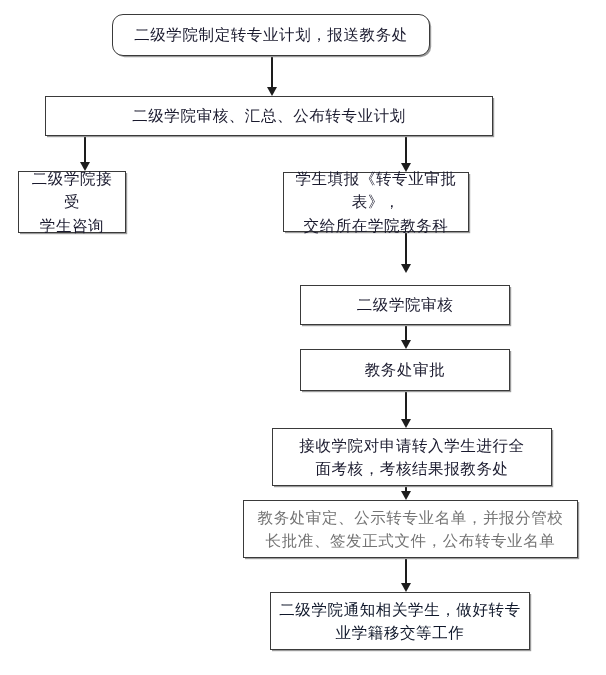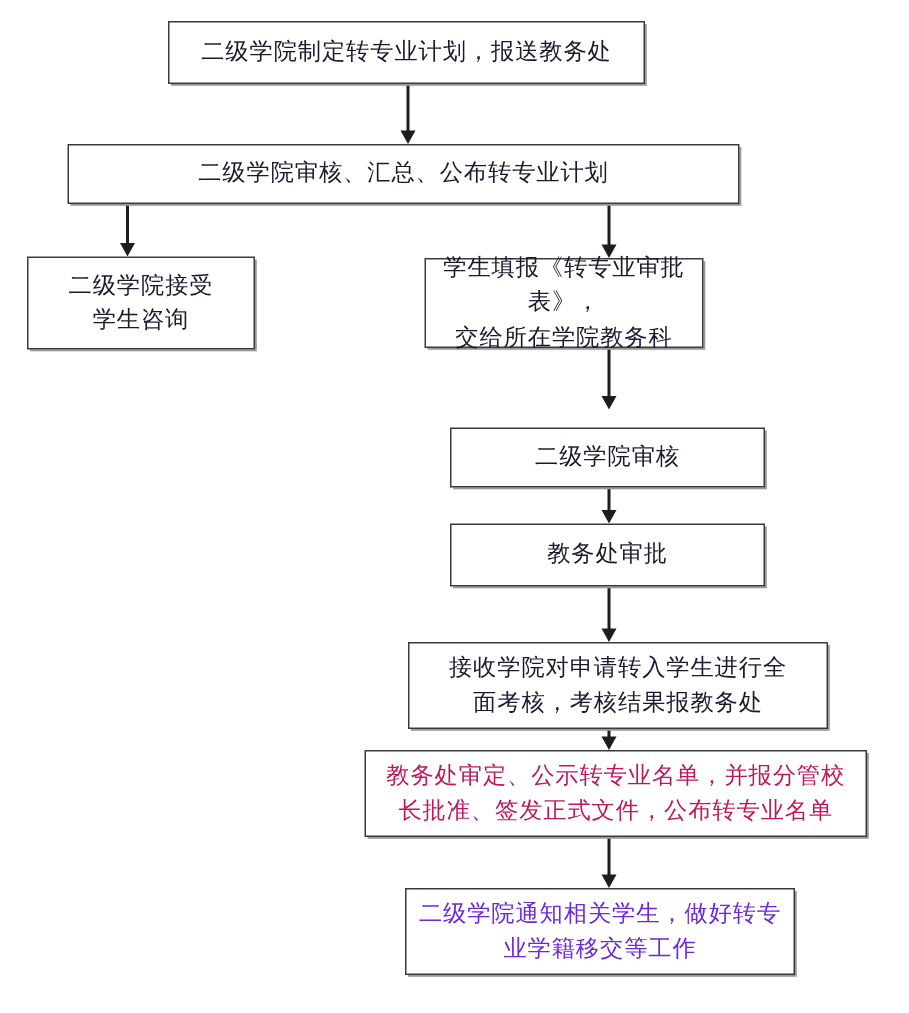--- a/index.html
+++ b/index.html
@@ -96,45 +96,45 @@
       <div class="edge-head" style="top: 28px; border-top-color: rgb(29, 29, 29);"></div>
     </div>
     <div class="edge" style="left: 405px; top: 460px; width: 2px; height: 40px;">
       <div class="edge-line" style="height: 33px; background: rgb(29, 29, 29);"></div>
       <div class="edge-head" style="top: 31px; border-top-color: rgb(29, 29, 29);"></div>
     </div>
     <div class="edge" style="left: 405px; top: 558px; width: 2px; height: 34px;">
       <div class="edge-line" style="height: 27px; background: rgb(29, 29, 29);"></div>
       <div class="edge-head" style="top: 25px; border-top-color: rgb(29, 29, 29);"></div>
     </div>
-    <div class="node" style="left: 112px; top: 14px; width: 318px; height: 42px; border-color: rgb(58, 58, 58); box-shadow: rgb(154, 154, 154) 1.6px 1.6px 0px -0.4px;">
+    <div class="node" style="left: 112px; top: 14px; width: 318px; height: 42px; border-color: rgb(58, 58, 58); box-shadow: rgb(154, 154, 154) 1.6px 1.6px 0px -0.4px; border-radius: 11px;">
       <span class="node-label" style="color: rgb(26, 26, 46);">二级学院制定转专业计划，报送教务处</span>
     </div>
     <div class="node" style="left: 45px; top: 96px; width: 448px; height: 40px; border-color: rgb(58, 58, 58); box-shadow: rgb(154, 154, 154) 1.6px 1.6px 0px -0.4px;">
       <span class="node-label" style="color: rgb(26, 26, 46);">二级学院审核、汇总、公布转专业计划</span>
     </div>
-    <div class="node" style="left: 18px; top: 171px; width: 152px; height: 62px; border-color: rgb(58, 58, 58); box-shadow: rgb(154, 154, 154) 1.6px 1.6px 0px -0.4px;">
+    <div class="node" style="left: 18px; top: 171px; width: 108px; height: 62px; border-color: rgb(58, 58, 58); box-shadow: rgb(154, 154, 154) 1.6px 1.6px 0px -0.4px;">
       <span class="node-label" style="color: rgb(26, 26, 46);">二级学院接受
 学生咨询</span>
     </div>
     <div class="node" style="left: 283px; top: 172px; width: 186px; height: 60px; border-color: rgb(58, 58, 58); box-shadow: rgb(154, 154, 154) 1.6px 1.6px 0px -0.4px; font-family: Liberation Serif, serif;">
       <span class="node-label" style="color: rgb(26, 26, 46);">学生填报《转专业审批表》，
 交给所在学院教务科</span>
     </div>
     <div class="node" style="left: 300px; top: 285px; width: 210px; height: 40px; border-color: rgb(58, 58, 58); box-shadow: rgb(154, 154, 154) 1.6px 1.6px 0px -0.4px;">
       <span class="node-label" style="color: rgb(26, 26, 46);">二级学院审核</span>
     </div>
     <div class="node" style="left: 300px; top: 349px; width: 210px; height: 42px; border-color: rgb(58, 58, 58); box-shadow: rgb(154, 154, 154) 1.6px 1.6px 0px -0.4px;">
       <span class="node-label" style="color: rgb(26, 26, 46);">教务处审批</span>
     </div>
     <div class="node" style="left: 272px; top: 428px; width: 280px; height: 58px; border-color: rgb(58, 58, 58); box-shadow: rgb(154, 154, 154) 1.6px 1.6px 0px -0.4px;">
       <span class="node-label" style="color: rgb(26, 26, 46);">接收学院对申请转入学生进行全
 面考核，考核结果报教务处</span>
     </div>
     <div class="node" style="left: 243px; top: 500px; width: 335px; height: 58px; border-color: rgb(58, 58, 58); box-shadow: rgb(154, 154, 154) 1.6px 1.6px 0px -0.4px;">
-      <span class="node-label" style="color: #be185d;">教务处审定、公示转专业名单，并报分管校
+      <span class="node-label" style="color: #737373;">教务处审定、公示转专业名单，并报分管校
 长批准、签发正式文件，公布转专业名单</span>
     </div>
     <div class="node" style="left: 270px; top: 592px; width: 260px; height: 58px; border-color: rgb(58, 58, 58); box-shadow: rgb(154, 154, 154) 1.6px 1.6px 0px -0.4px;">
-      <span class="node-label" style="color: #6d28d9;">二级学院通知相关学生，做好转专
+      <span class="node-label" style="color: #0f172a;">二级学院通知相关学生，做好转专
 业学籍移交等工作</span>
     </div>
   </div>
 
 </body></html>

